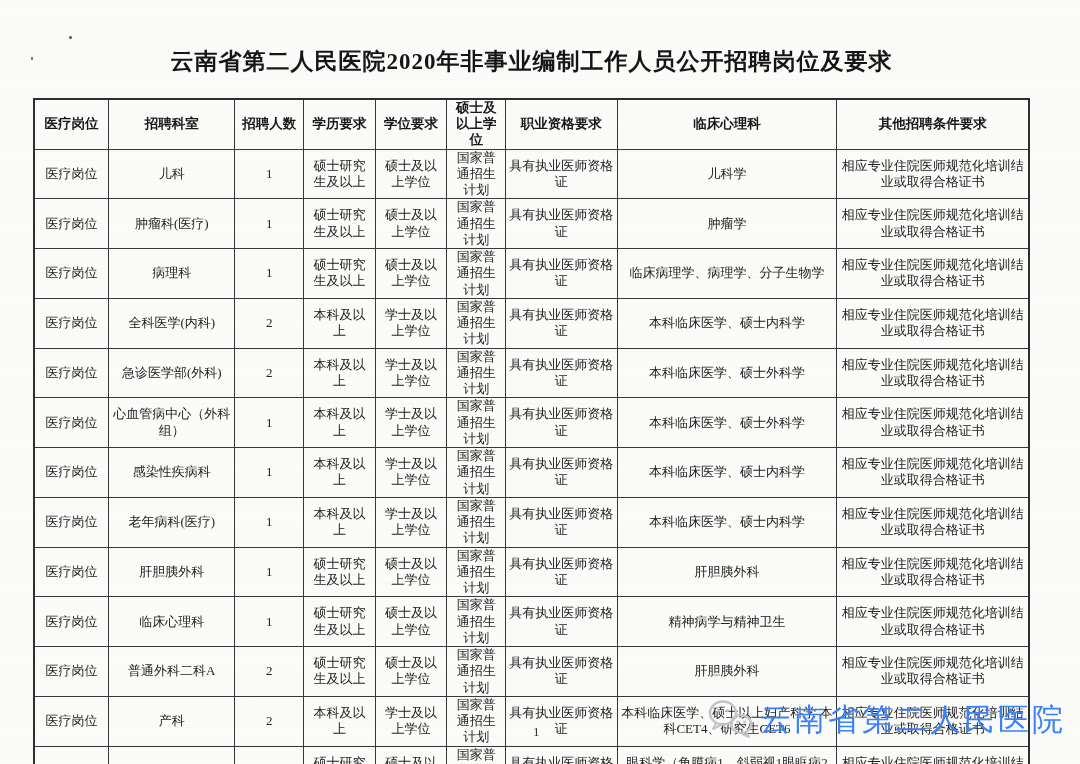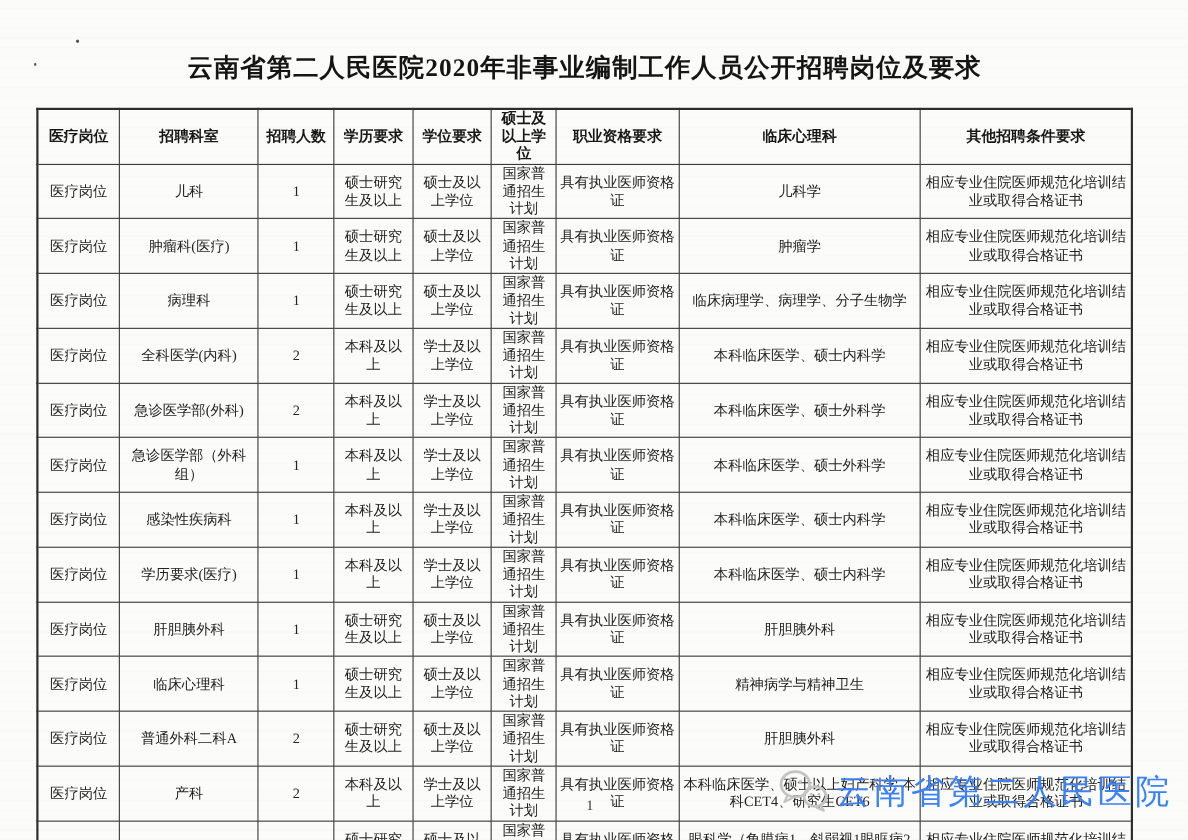--- a/index.html
+++ b/index.html
@@ -141,21 +141,21 @@
           <td>2</td>
           <td>本科及以上</td>
           <td>学士及以上学位</td>
           <td>国家普通招生计划</td>
           <td>具有执业医师资格证</td>
           <td>本科临床医学、硕士外科学</td>
           <td>相应专业住院医师规范化培训结业或取得合格证书</td>
         </tr>
         <tr>
           <td>医疗岗位</td>
-          <td>急诊医学部（外科组）</td>
+          <td>心血管病中心（外科组）</td>
           <td>1</td>
           <td>本科及以上</td>
           <td>学士及以上学位</td>
           <td>国家普通招生计划</td>
           <td>具有执业医师资格证</td>
           <td>本科临床医学、硕士外科学</td>
           <td>相应专业住院医师规范化培训结业或取得合格证书</td>
         </tr>
         <tr>
           <td>医疗岗位</td>
@@ -163,21 +163,21 @@
           <td>1</td>
           <td>本科及以上</td>
           <td>学士及以上学位</td>
           <td>国家普通招生计划</td>
           <td>具有执业医师资格证</td>
           <td>本科临床医学、硕士内科学</td>
           <td>相应专业住院医师规范化培训结业或取得合格证书</td>
         </tr>
         <tr>
           <td>医疗岗位</td>
-          <td>学历要求(医疗)</td>
+          <td>老年病科(医疗)</td>
           <td>1</td>
           <td>本科及以上</td>
           <td>学士及以上学位</td>
           <td>国家普通招生计划</td>
           <td>具有执业医师资格证</td>
           <td>本科临床医学、硕士内科学</td>
           <td>相应专业住院医师规范化培训结业或取得合格证书</td>
         </tr>
         <tr>
           <td>医疗岗位</td>

